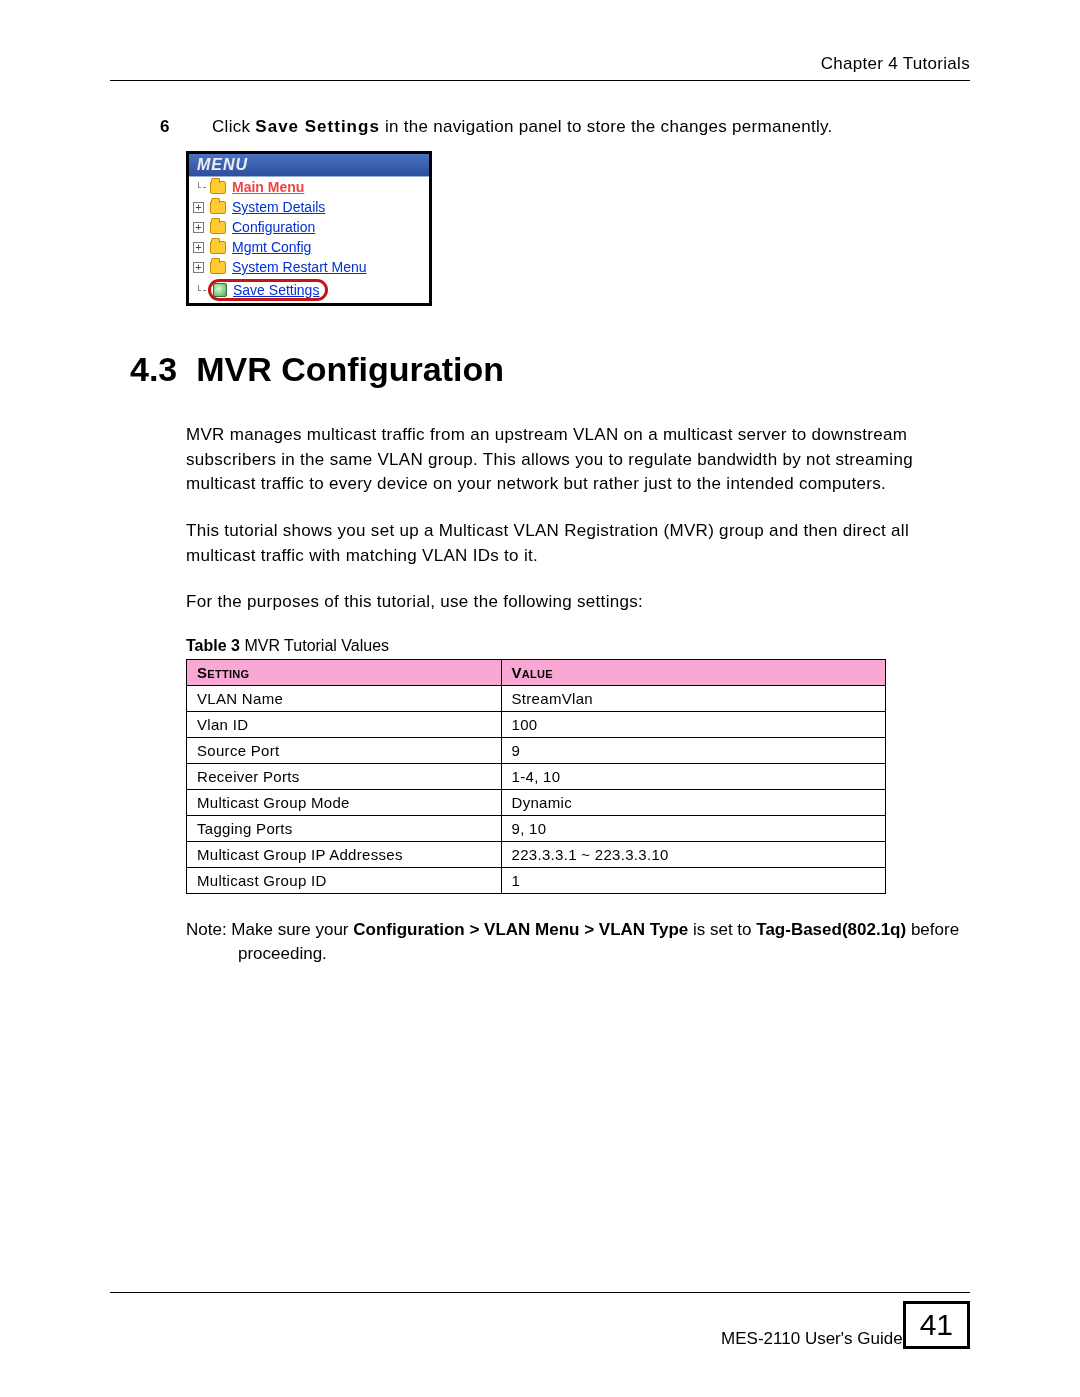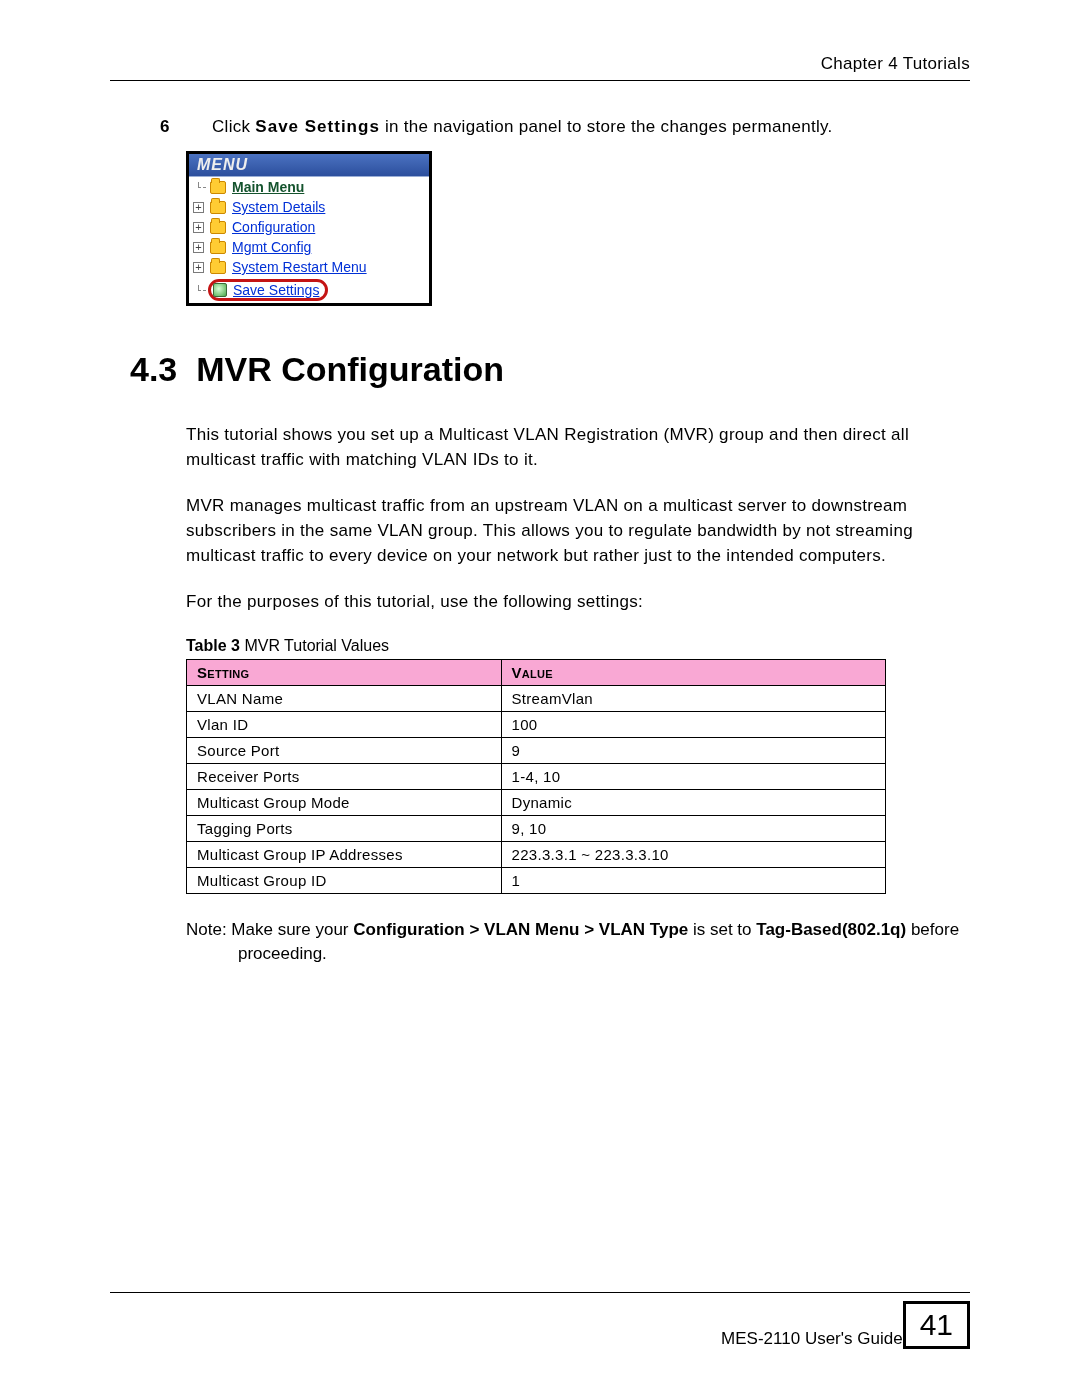--- a/index.html
+++ b/index.html
@@ -101,21 +101,21 @@
   .folder-icon::before{
     content:'';
     position:absolute; top:-4px; left:0; width:7px; height:4px;
     background:#ffcc33; border:1px solid #cc8800; border-bottom:none; border-radius:2px 2px 0 0;
   }
   .bullet-green{
     width:12px;height:12px;border:1px solid #3a6b3a;background:radial-gradient(circle at 40% 40%,#d6ffd6,#4aa84a);
     border-radius:2px; margin:0 2px;
   }
   .menu-row a { text-decoration: underline; color:#0030d6; cursor:default;}
-  .menu-row.main a { font-weight:bold; color:#14532d;}
+  .menu-row.main a { font-weight:bold; color:#ef4444;}
   .save-oval {
     border:3px solid #c41414;
     border-radius: 18px;
     padding: 0 6px 0 0;
     display:flex; align-items:center; gap:4px;
   }
 
   .section-heading {
     font-size: 34px;
     font-weight: bold;
@@ -227,22 +227,22 @@
         <span class="bullet-green"></span>
         <a>Save Settings</a>
       </span>
     </div>
   </div>
 
   <h2 class="section-heading">
     <span>4.3</span>&nbsp;&nbsp;<span>MVR Configuration</span>
   </h2>
 
+  <p class="body-para">MVR manages multicast traffic from an upstream VLAN on a multicast server to downstream subscribers in the same VLAN group. This allows you to regulate bandwidth by not streaming multicast traffic to every device on your network but rather just to the intended computers.</p>
   <p class="body-para">This tutorial shows you set up a Multicast VLAN Registration (MVR) group and then direct all multicast traffic with matching VLAN IDs to it.</p>
-  <p class="body-para">MVR manages multicast traffic from an upstream VLAN on a multicast server to downstream subscribers in the same VLAN group. This allows you to regulate bandwidth by not streaming multicast traffic to every device on your network but rather just to the intended computers.</p>
   <p class="body-para">For the purposes of this tutorial, use the following settings:</p>
 
   <div class="table-caption">
     <b>Table 3</b><span>   MVR Tutorial Values</span>
   </div>
 
   <table class="mvr-table">
     <thead>
       <tr>
         <th>Setting</th>

